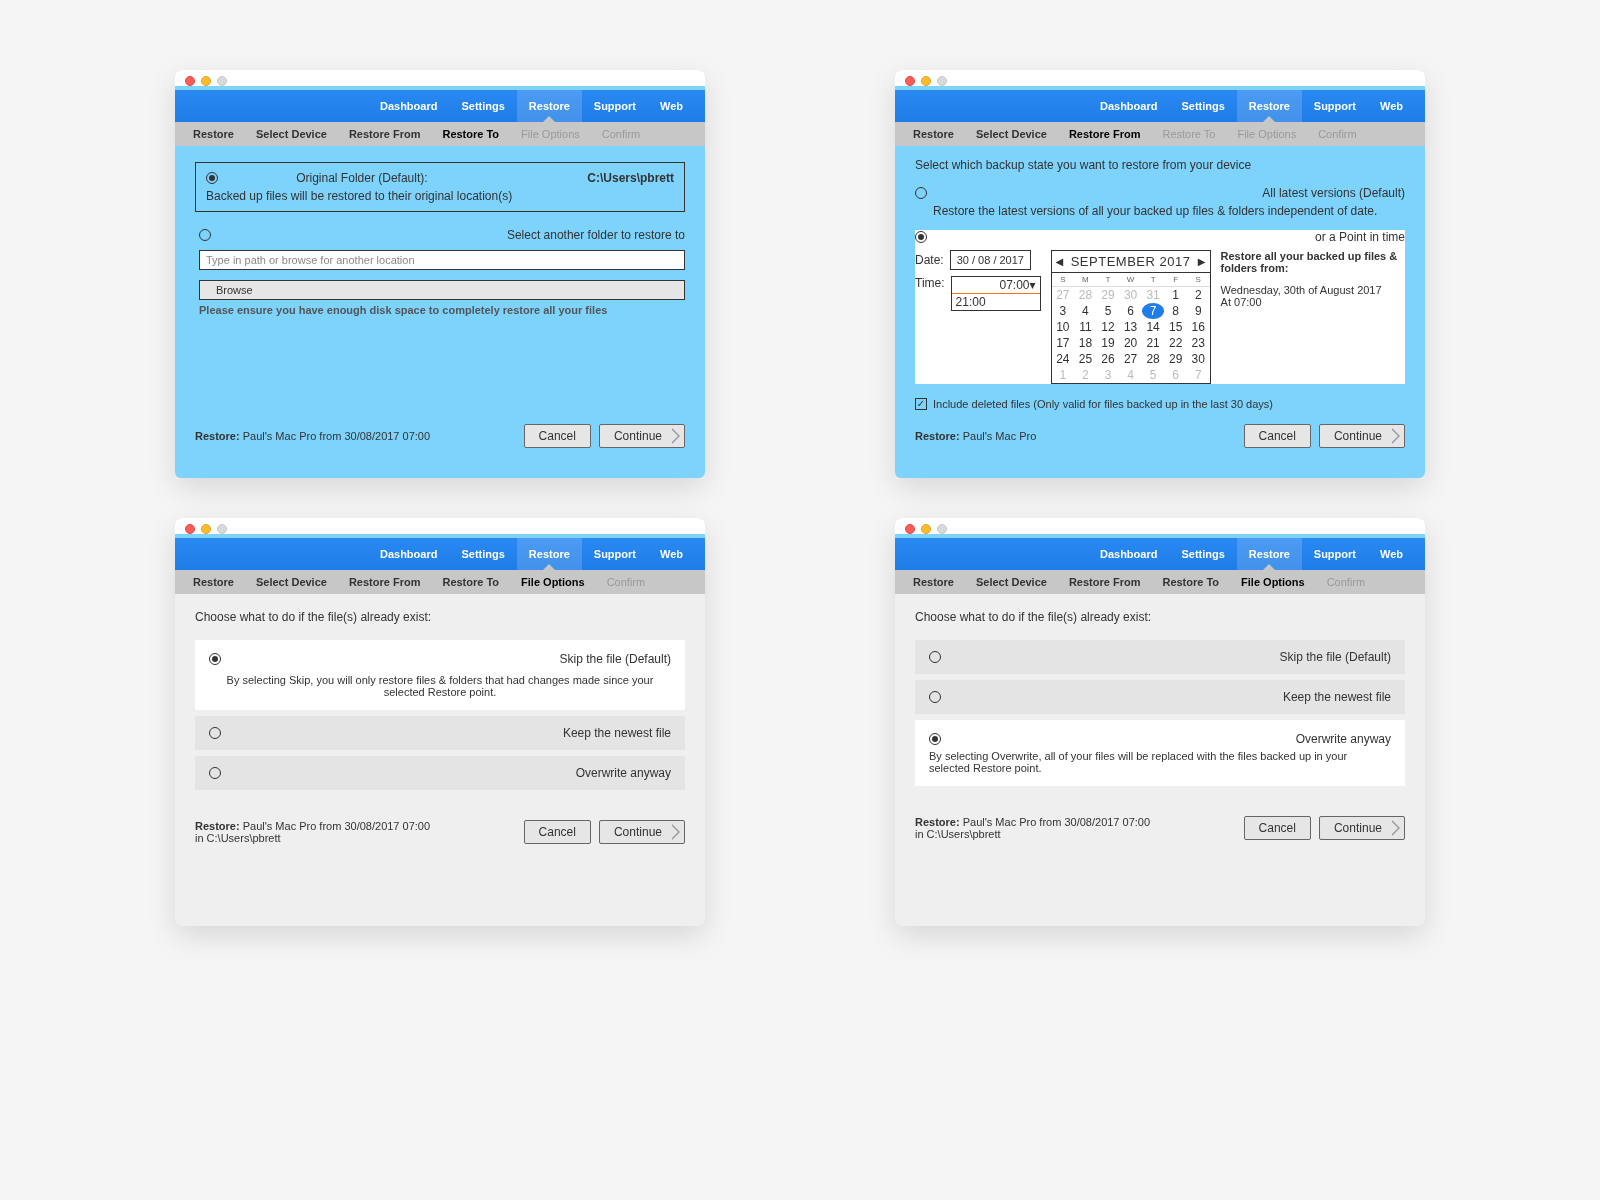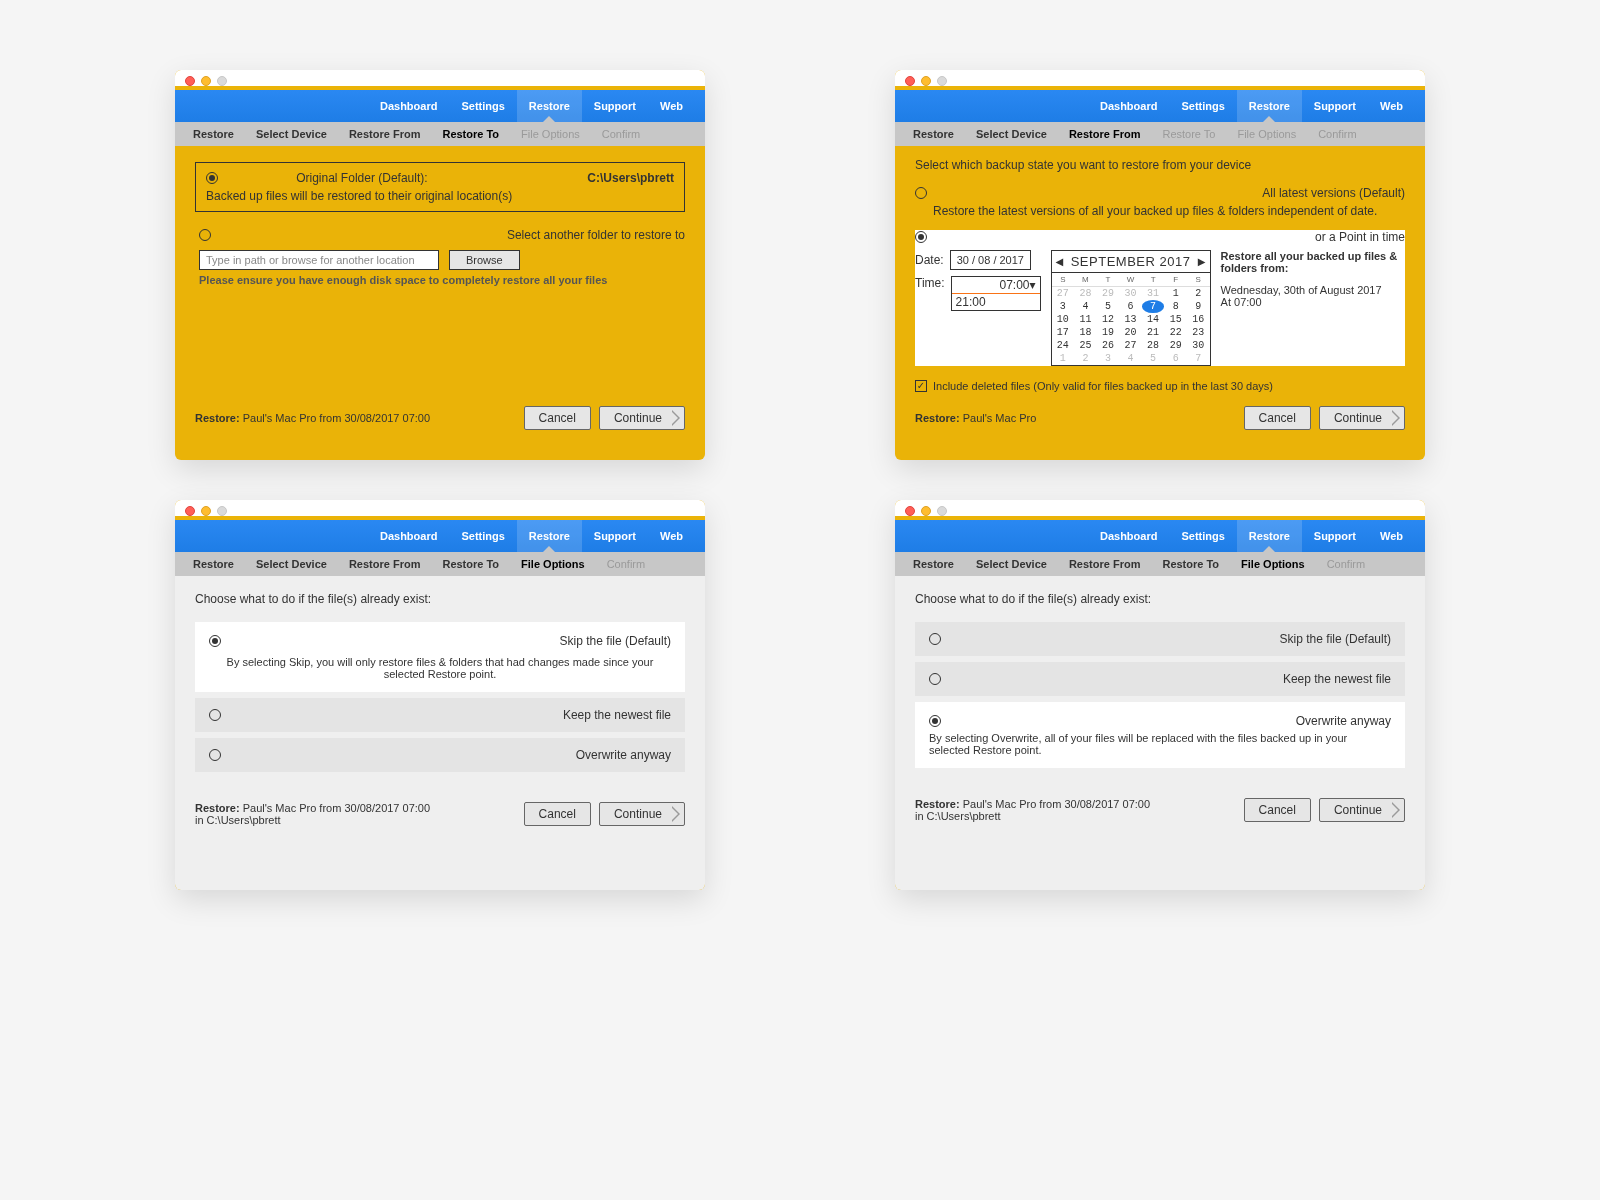--- a/index.html
+++ b/index.html
@@ -12,21 +12,21 @@
     height: 1200px;
   }
   .grid {
     display: grid;
     grid-template-columns: 1fr 1fr;
     grid-template-rows: 1fr 1fr;
     gap: 40px;
     padding: 70px 100px;
   }
   .window {
-    background: #eab308;
+    background: #7dd3fc;
     border-radius: 6px;
     box-shadow: 0 10px 30px rgba(0,0,0,0.12);
     width: 530px;
     margin: 0 auto;
     display: flex;
     flex-direction: column;
     overflow: hidden;
   }
   .traffic {
     display: flex;
@@ -136,21 +136,21 @@
 
   
   .calendar {
     border: 1px solid #333; font-size: 9px; min-width: 160px; user-select:none;
   }
   .cal-head { display:flex;justify-content:space-between;align-items:center; padding:3px 4px; border-bottom:1px solid #333;}
   .cal-nav { cursor:pointer; font-size:10px;}
   .cal-title { font-size: 13px; letter-spacing:0.5px;}
   .cal-grid { display:grid; grid-template-columns: repeat(7,1fr); text-align:center; }
   .cal-dow { font-size:8px; color:#666; padding:2px 0; border-bottom: 1px solid #ddd;}
-  .cal-cell { padding: 1px 2px; font-size:10px; color:#333;font-family:Liberation Mono, monospace;}
+  .cal-cell { padding: 1px 2px; font-size:12px; color:#333;}
   .cal-cell.out { color:#bbb; }
   .cal-cell.sel { background:#1e7de6; color:#fff; border-radius:50%;}
 
   .check { display:flex;align-items:center;gap:6px;font-size:11px; margin-top: 14px;}
   .checkbox { width:12px;height:12px;border:1px solid #333;display:inline-flex;align-items:center;justify-content:center;font-size:10px;}
   .checkbox.checked::after{content:"✓";line-height:1;}
 
   .opt-card {
     background: #fff; padding: 12px 14px;
   }
@@ -193,21 +193,21 @@
           <span>Original Folder (Default):</span>&nbsp;
           <b>C:\Users\pbrett</b>
         </div>
         <div>Backed up files will be restored to their original location(s)</div>
       </div>
 
       <div class="radio-row" style="margin-left:4px;">
         <span class="radio-dot"></span>
         <span>Select another folder to restore to</span>
       </div>
-      <div style="display:flex;gap:10px;margin:4px 0 0 4px;">
+      <div style="display:flex;gap:10px;margin:4px 0 0 4px;flex-direction:column;">
         <span class="textfield" style="color:#888;">Type in path or browse for another location</span>
         <span class="btn-sm">Browse</span>
       </div>
       <div class="caption" style="margin-left:4px;font-weight:bold;">Please ensure you have enough disk space to completely restore all your files</div>
 
       <div style="height:60px;"></div>
 
       <div class="footer">
         <div class="status">
           <b>Restore:</b> <span>Paul's Mac Pro from 30/08/2017 07:00</span>

